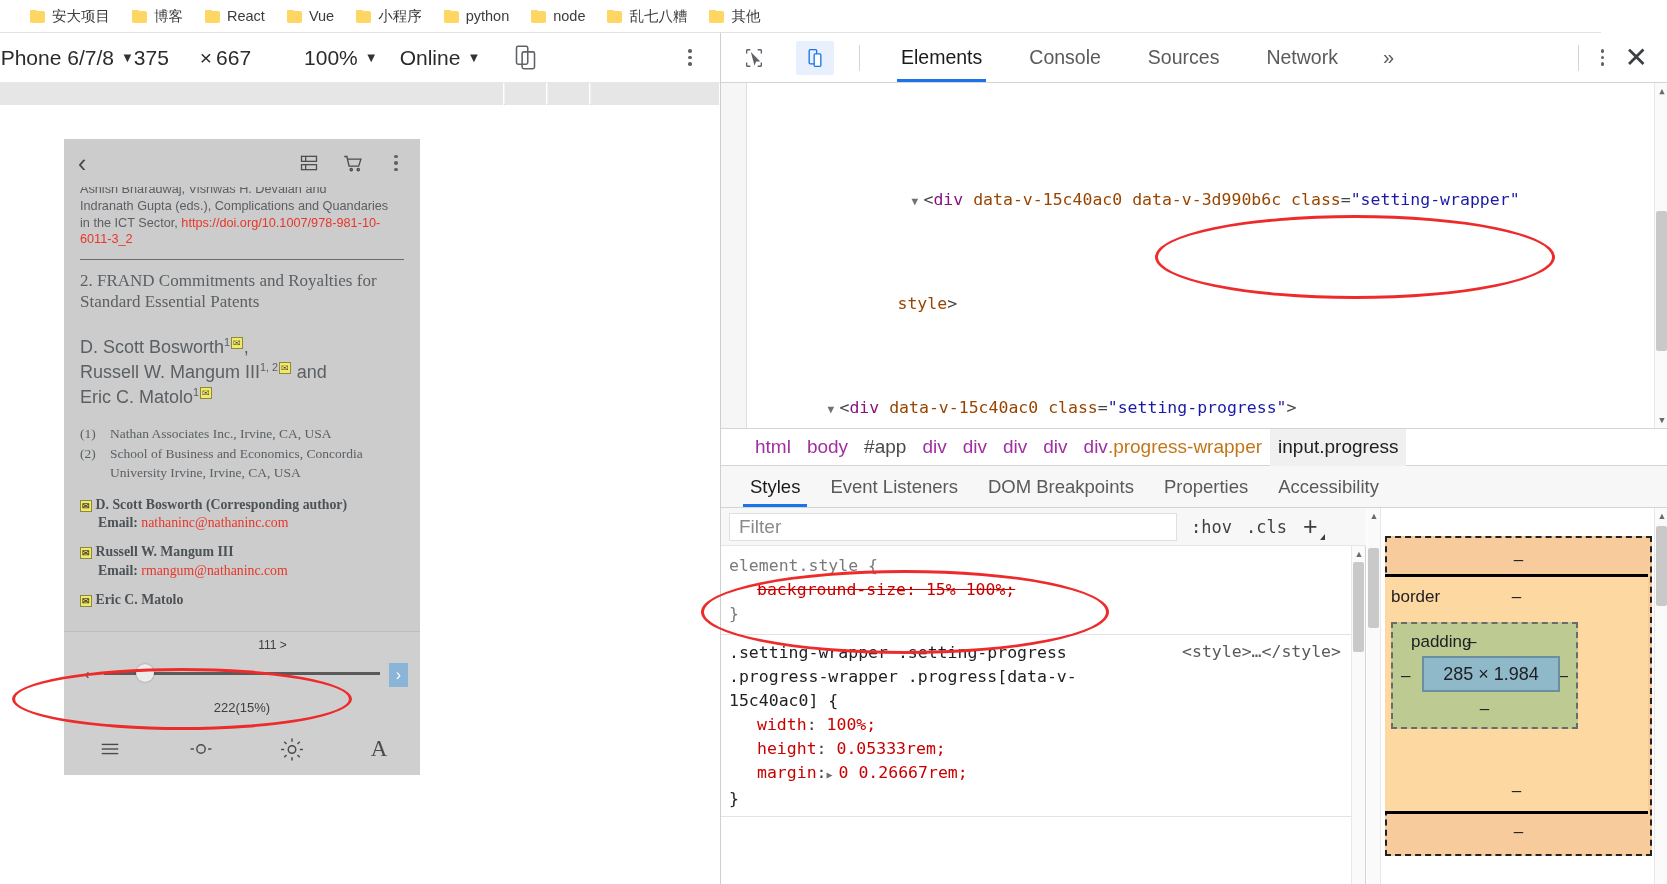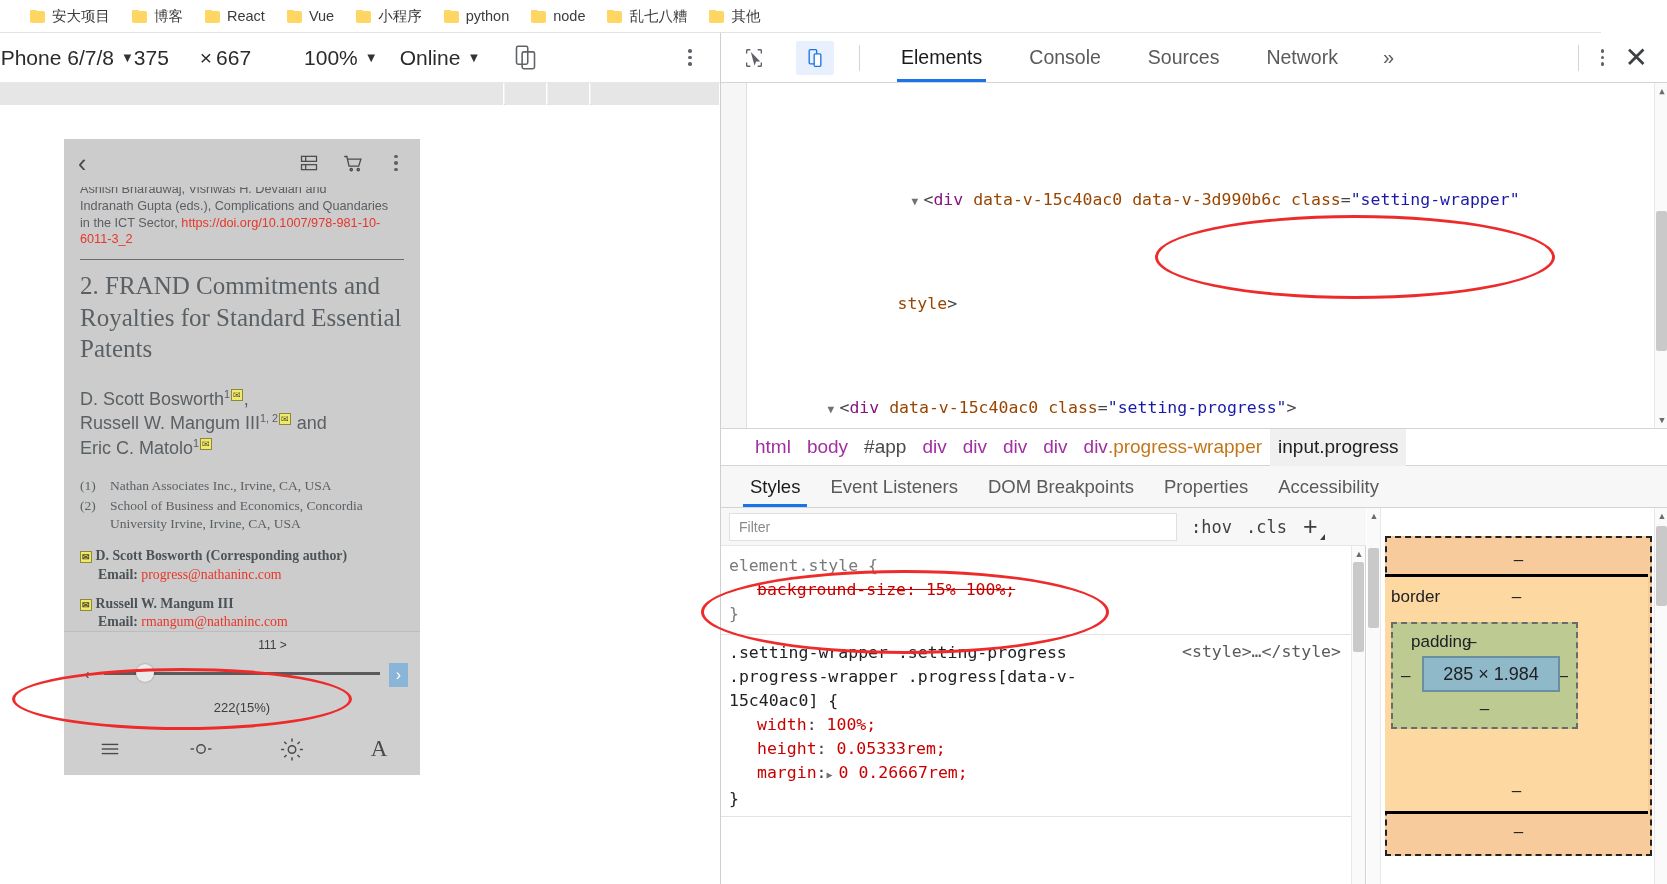--- a/index.html
+++ b/index.html
@@ -161,21 +161,21 @@
     color: #5b5f63;
     margin-top: -6px;
   }
   #cite-block .doi { color: #e8362a; }
   #cite-rule {
     border-top: 1.2px solid #6b6b6b;
     margin: 11px 0 10px 0;
   }
   #paper-title {
     font-family: "Liberation Serif", serif;
-    font-size: 25px;
+    font-size: 17px;
     line-height: 1.26;
     color: #5b6064;
     margin: 0 0 22px 0;
     font-weight: normal;
   }
   #authors {
     font-family: "Liberation Sans", sans-serif;
     font-size: 18px;
     line-height: 1.38;
     color: #5b6064;
@@ -473,21 +473,21 @@
     width: 645px; height: 38px;
     background: #f7f7f7;
     display: flex; align-items: center;
     border-bottom: 1px solid #e6e6e6;
   }
   #filter-input {
     margin-left: 8px;
     width: 448px; height: 28px;
     background: #ffffff;
     border: 1px solid #e0e0e0;
-    font-size: 14px;
+    font-size: 19px;
     color: #8a8a8a;
     display: flex; align-items: center;
     padding-left: 9px;
     cursor: text;
   }
   #hov-btn, #cls-btn {
     font-family: "DejaVu Sans Mono", monospace;
     font-size: 17px; color: #3c4043;
     margin-left: 14px;
     cursor: pointer;
@@ -746,21 +746,21 @@
           <span>Nathan Associates Inc., Irvine, CA, USA</span>
         </div>
         <div class="aff-row">
           <span class="aff-num">(2)</span>
           <span>School of Business and Economics, Concordia University Irvine, Irvine, CA, USA</span>
         </div>
       </div>
 
       <div class="contact-block">
         <div><span class="mail-glyph-inline">✉</span><span>D. Scott Bosworth (Corresponding author)</span></div>
-        <div class="contact-indent contact-email"><span>Email:</span> <span class="addr">progress@nathaninc.com</span></div>
+        <div class="contact-indent contact-email"><span>Email:</span> <span class="addr">nathaninc@nathaninc.com</span></div>
       </div>
 
       <div class="contact-block">
         <div><span class="mail-glyph-inline">✉</span><span>Russell W. Mangum III</span></div>
         <div class="contact-indent contact-email"><span>Email:</span> <span class="addr">rmangum@nathaninc.com</span></div>
       </div>
 
       <div class="contact-block">
         <div><span class="mail-glyph-inline">✉</span><span>Eric C. Matolo</span></div>
       </div>

